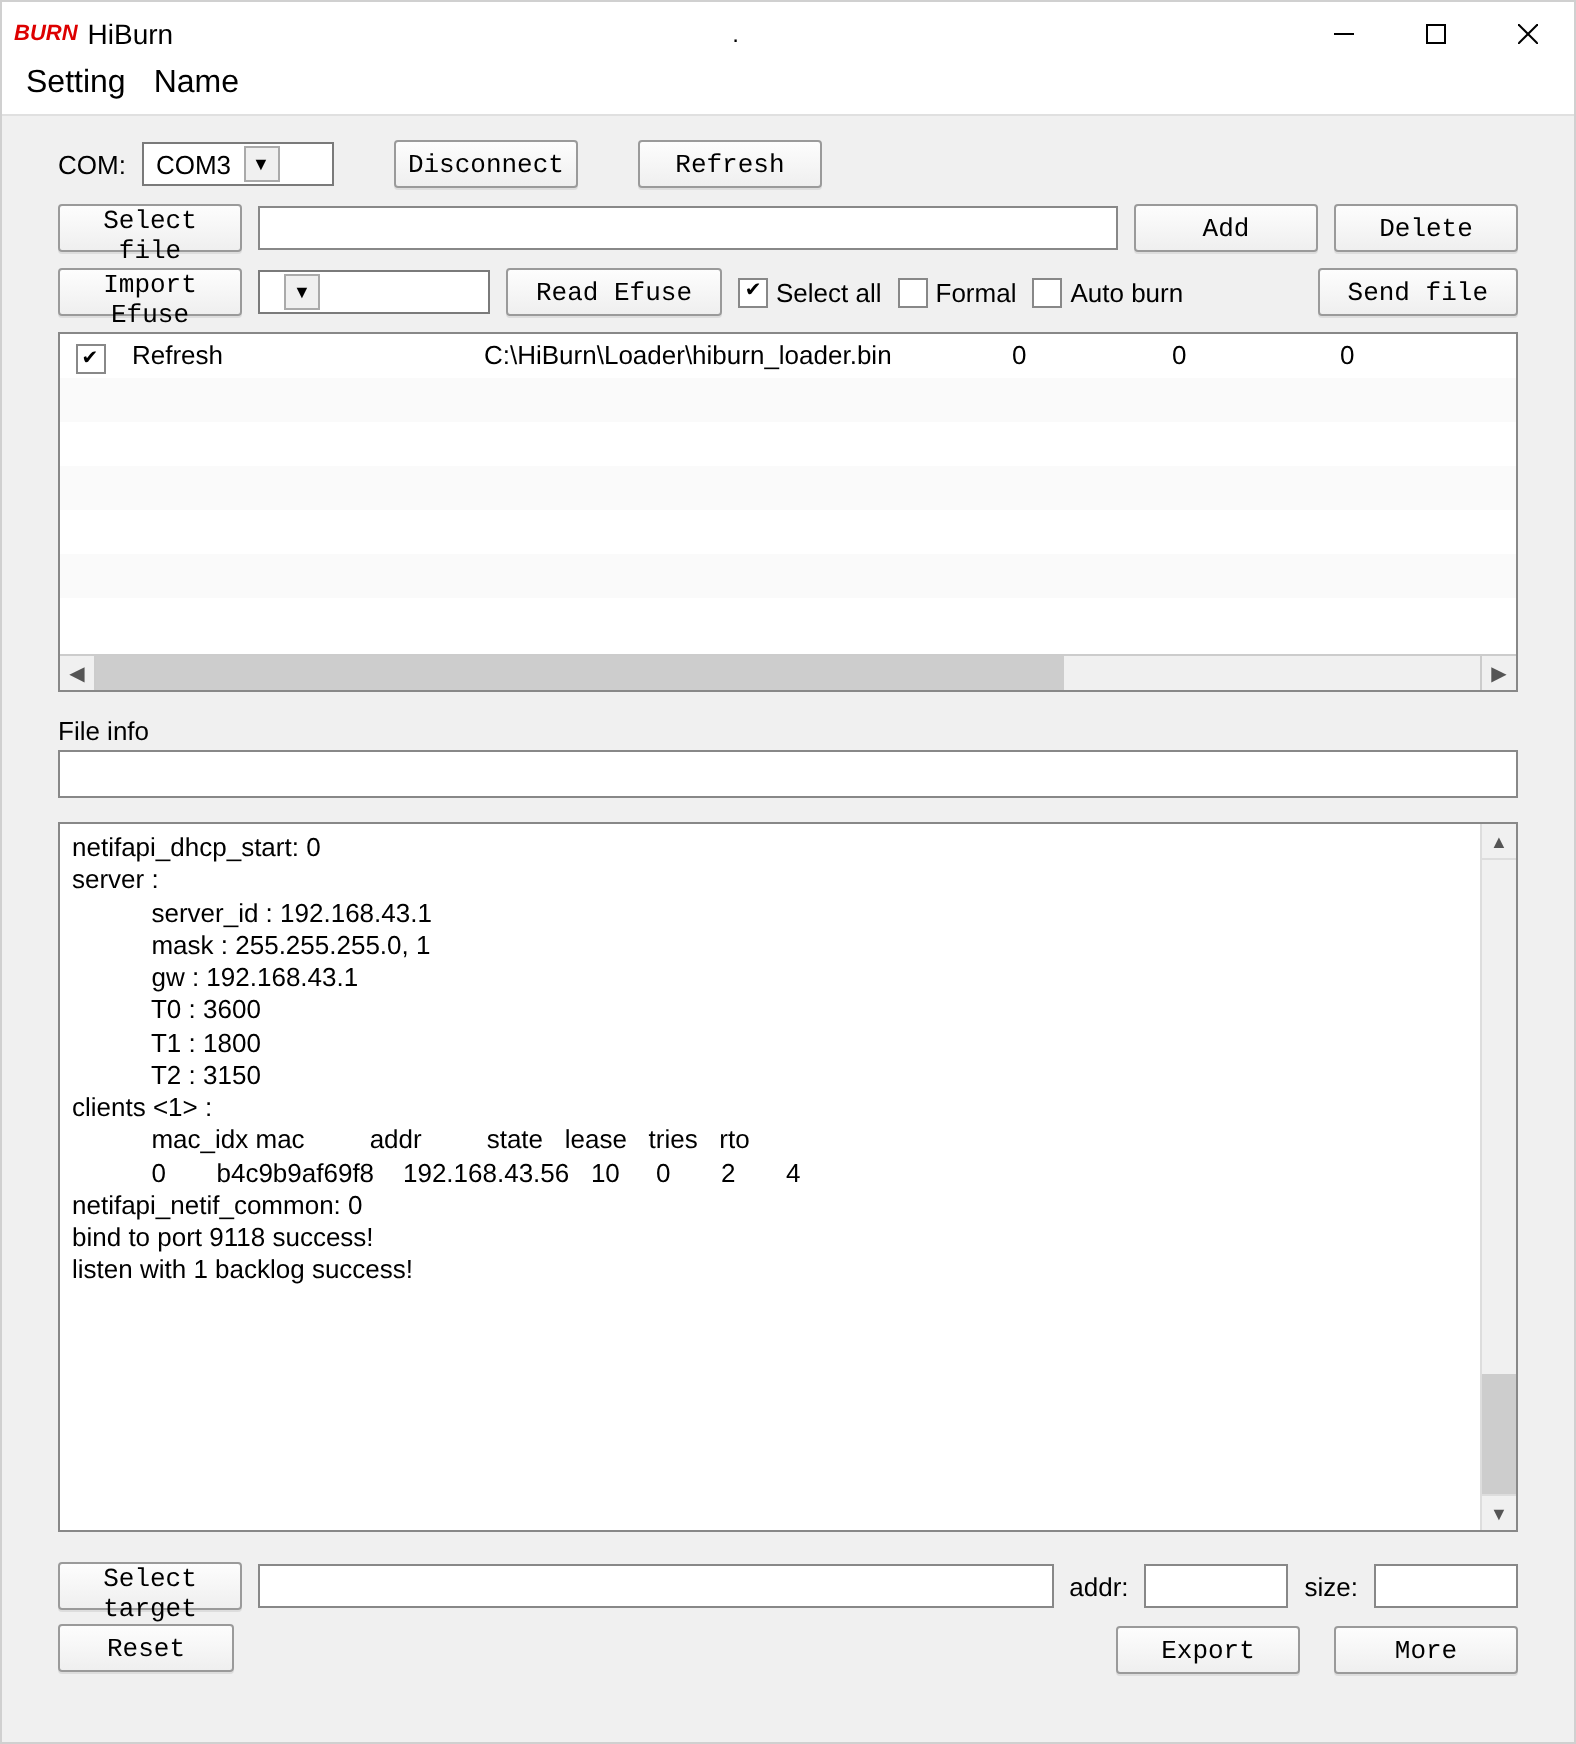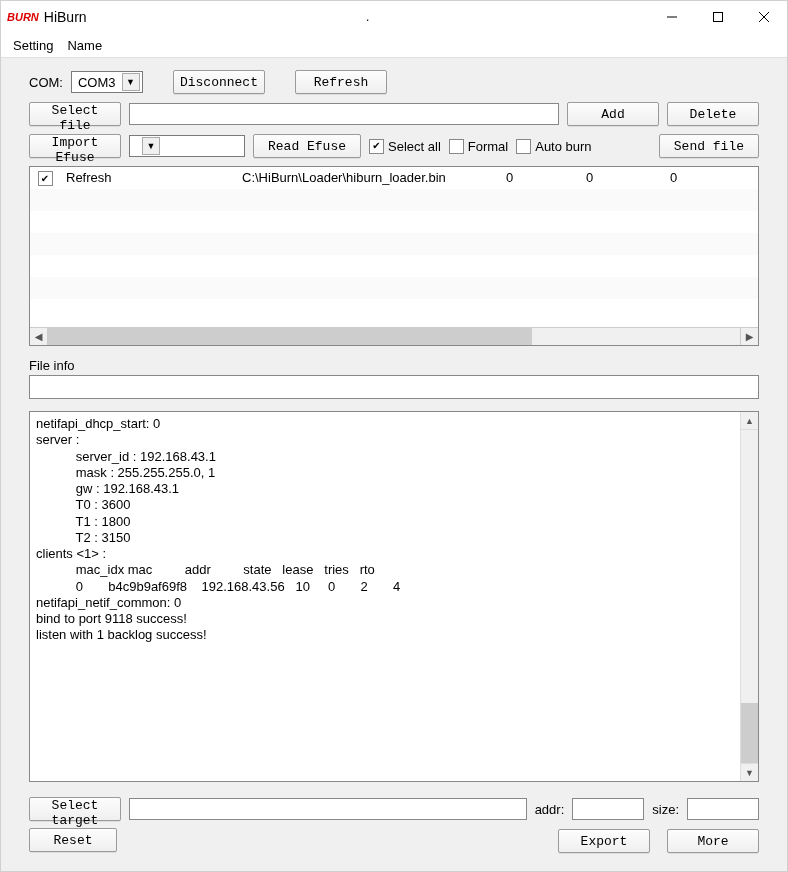--- a/index.html
+++ b/index.html
@@ -3,23 +3,23 @@
 <meta charset="utf-8">
 <style>
 html,body{margin:0;padding:0;width:788px;height:872px;font-family:"Segoe UI",Tahoma,sans-serif;font-size:12px;color:#000;background:#fff;overflow:hidden}
 .window{width:788px;height:872px;border:1px solid #d0d0d0;box-sizing:border-box;display:flex;flex-direction:column;background:#fff}
 .titlebar{height:32px;display:flex;align-items:center;padding-left:6px}
 .titlebar .logo{color:#d00;font-style:italic;font-weight:700;font-size:11px;margin-right:3px}
 .titlebar .title{font-size:14px;color:#000;margin-left:2px}
 .titlebar .center-dot{flex:1;text-align:center}
 .winbtns{display:flex;height:100%}
 .winbtn{width:46px;height:32px;display:flex;align-items:center;justify-content:center;color:#333;font-size:13px}
-.menubar{height:24px;display:flex;align-items:center;padding:0 12px;gap:14px;font-size:13px}
+.menubar{height:24px;display:flex;align-items:flex-start;padding:0 12px;gap:14px;font-size:16px}
 .menubar span{}
-.client{flex:1;background:#f0f0f0;border-top:1px solid #e0e0e0;padding:12px 28px 12px 28px;box-sizing:border-box;display:flex;flex-direction:column}
+.client{flex:1;background:#f0f0f0;border-top:1px solid #e0e0e0;padding:12px 28px 28px 28px;box-sizing:border-box;display:flex;flex-direction:column}
 .row{display:flex;align-items:center;margin-bottom:8px;gap:8px}
 label.lbl{font-size:13px}
 .select{height:22px;border:1px solid #7a7a7a;background:#fff;display:inline-flex;align-items:center;padding:0 2px 0 6px;box-sizing:border-box;font-size:13px}
 .select .arrow{border:1px solid #aaa;background:#f0f0f0;width:16px;height:16px;margin-left:6px;display:flex;align-items:center;justify-content:center;font-size:9px;line-height:1}
 button.btn{height:24px;border:1px solid #9a9a9a;background:linear-gradient(#fdfdfd,#efefef);padding:0 14px;font-size:13px;font-family:Liberation Mono, monospace;border-radius:2px;box-shadow:0 1px 0 rgba(0,0,0,.08)}
 button.btn.med{width:92px;padding:0}
 button.btn.wide{width:92px;padding:0}
 input.txt{height:22px;border:1px solid #888;background:#fff;box-sizing:border-box;padding:0 4px;font-family:inherit;font-size:13px}
 .cbx{display:inline-flex;align-items:flex-end;gap:4px;font-size:13px}
 .cbx .box{width:13px;height:13px;border:1px solid #888;background:#fff;display:flex;align-items:center;justify-content:center;font-size:10px;line-height:1}
@@ -83,21 +83,21 @@
     </div>
   </div>
   <div class="menubar">
     <span>Setting</span>
     <span>Name</span>
   </div>
   <div class="client">
 
     <div class="row">
       <label class="lbl">COM:</label>
-      <div class="select" style="width:72px">
+      <div class="select" style="width:96px">
         <span>COM3</span>
         <span class="arrow">▼</span>
       </div>
       <div style="width:14px"></div>
       <button class="btn med">Disconnect</button>
       <div style="width:14px"></div>
       <button class="btn med">Refresh</button>
     </div>
 
     <div class="row">

